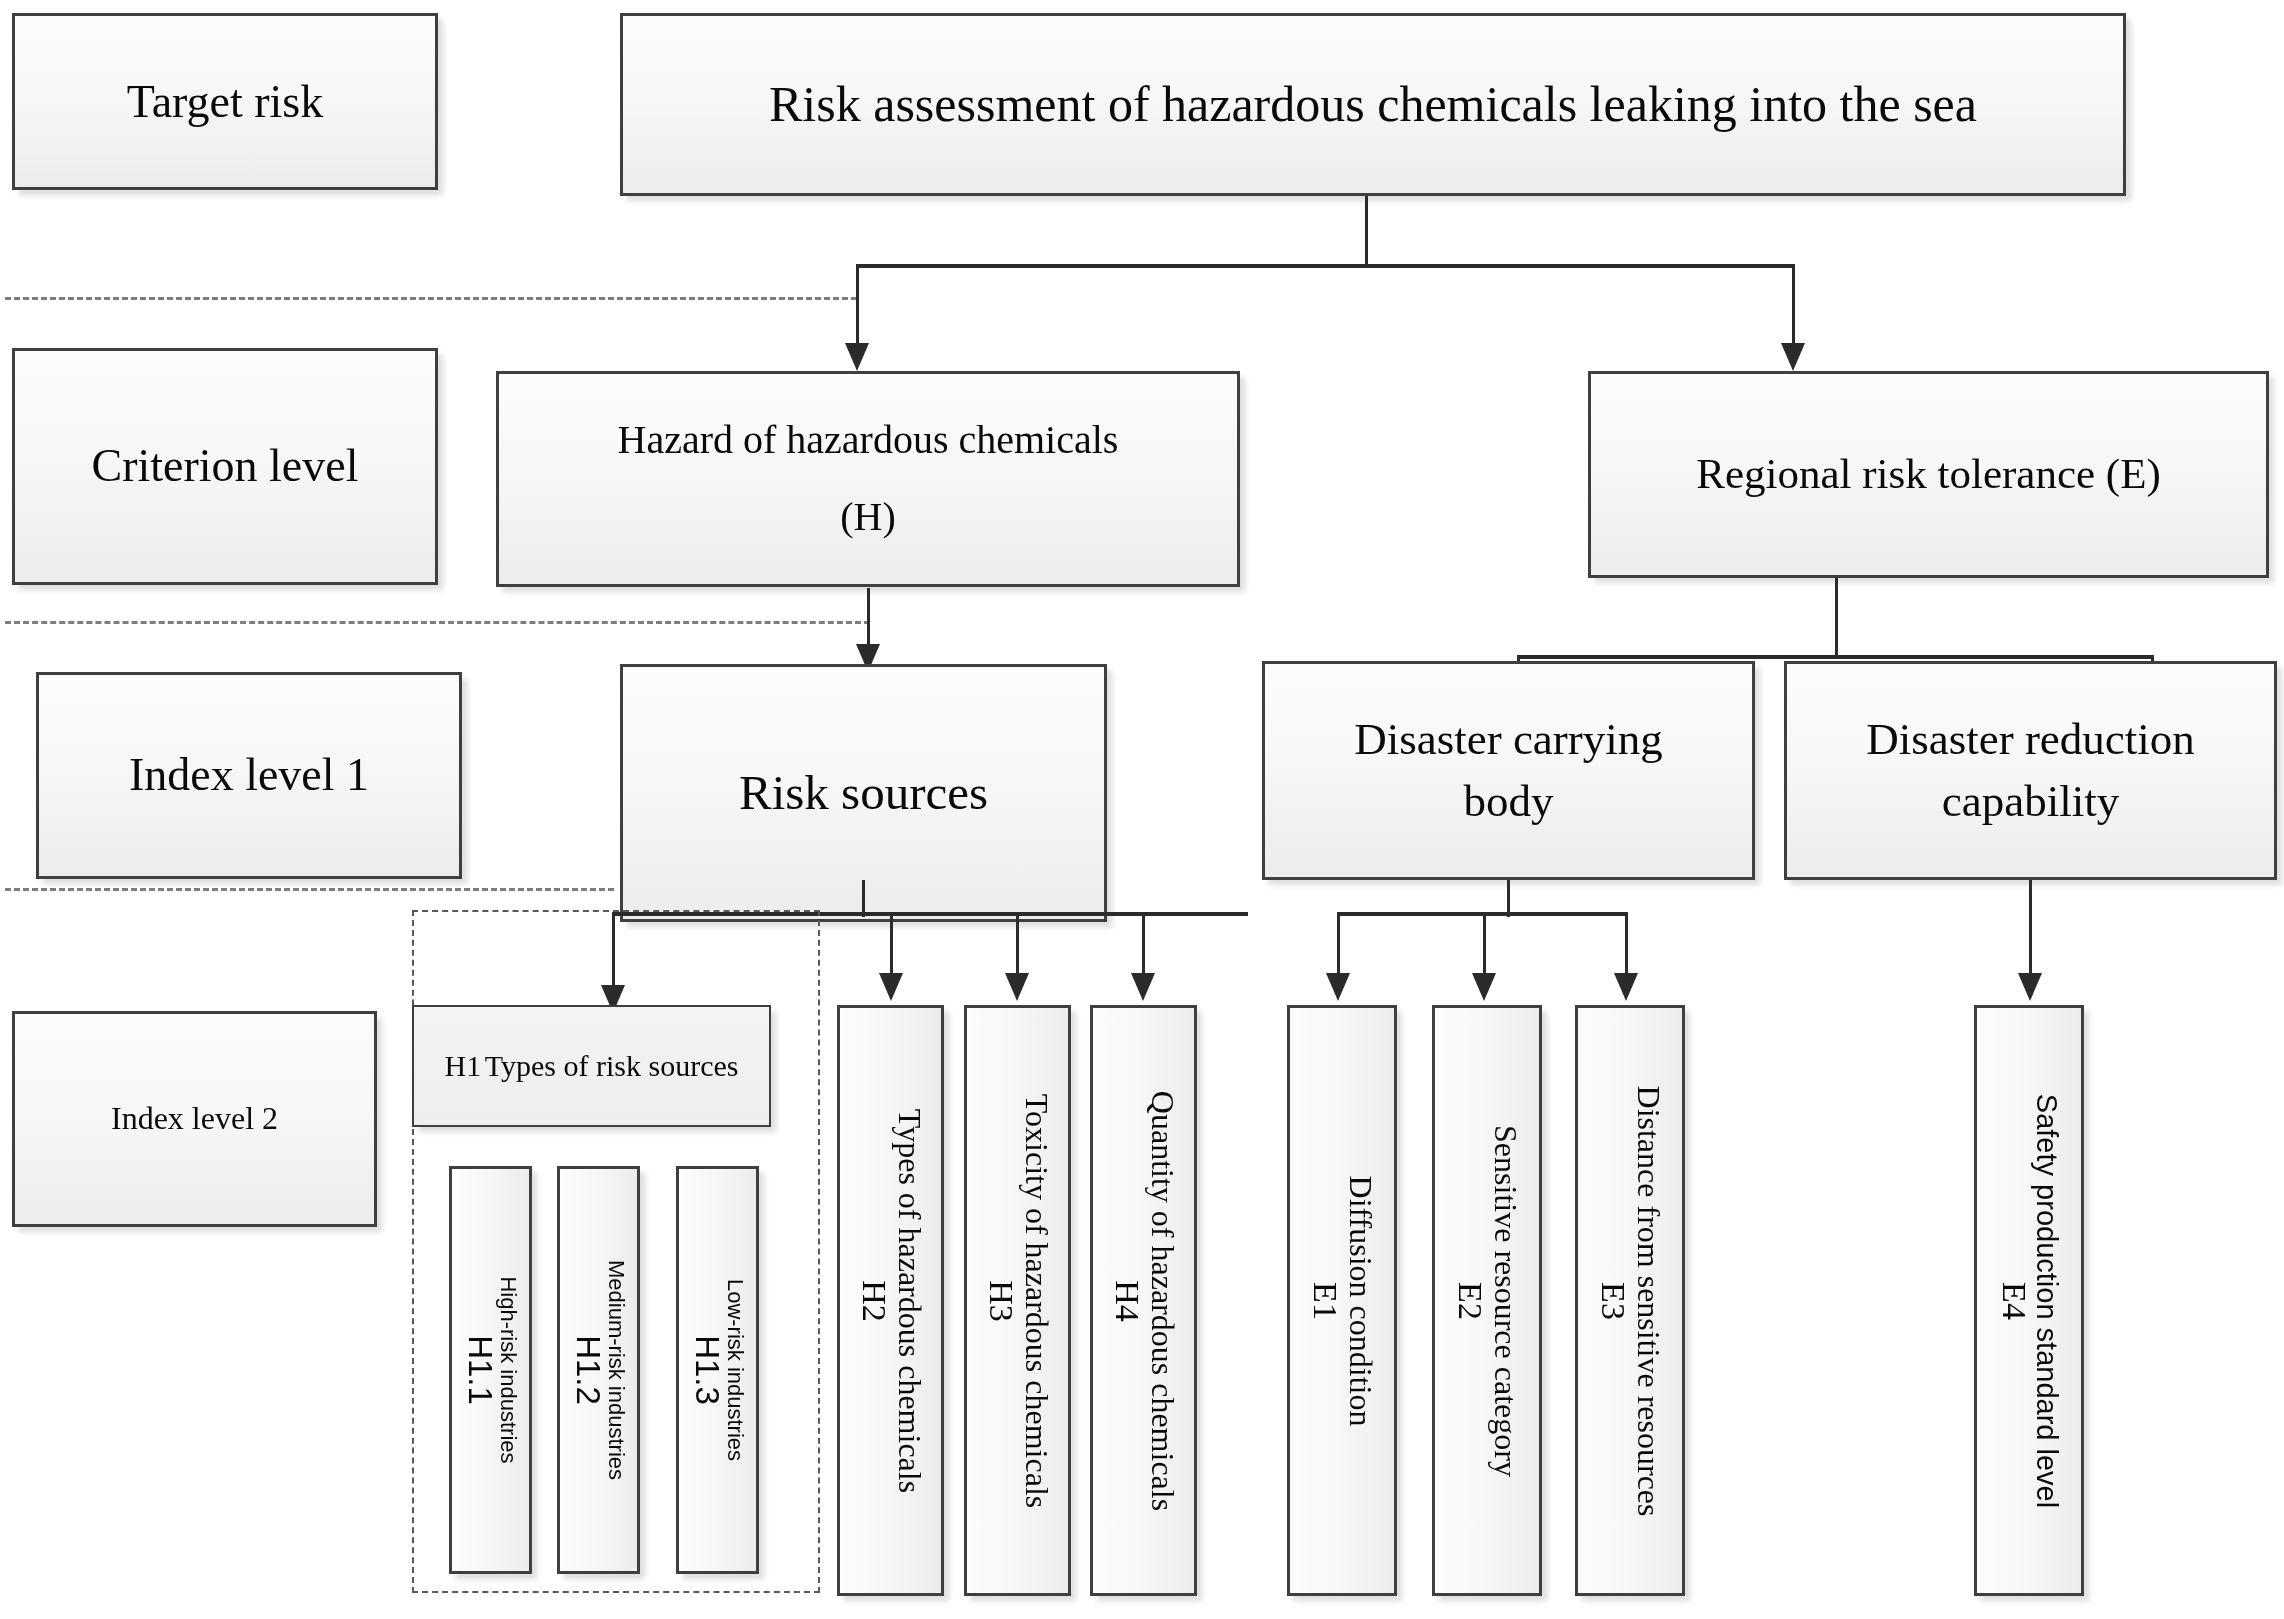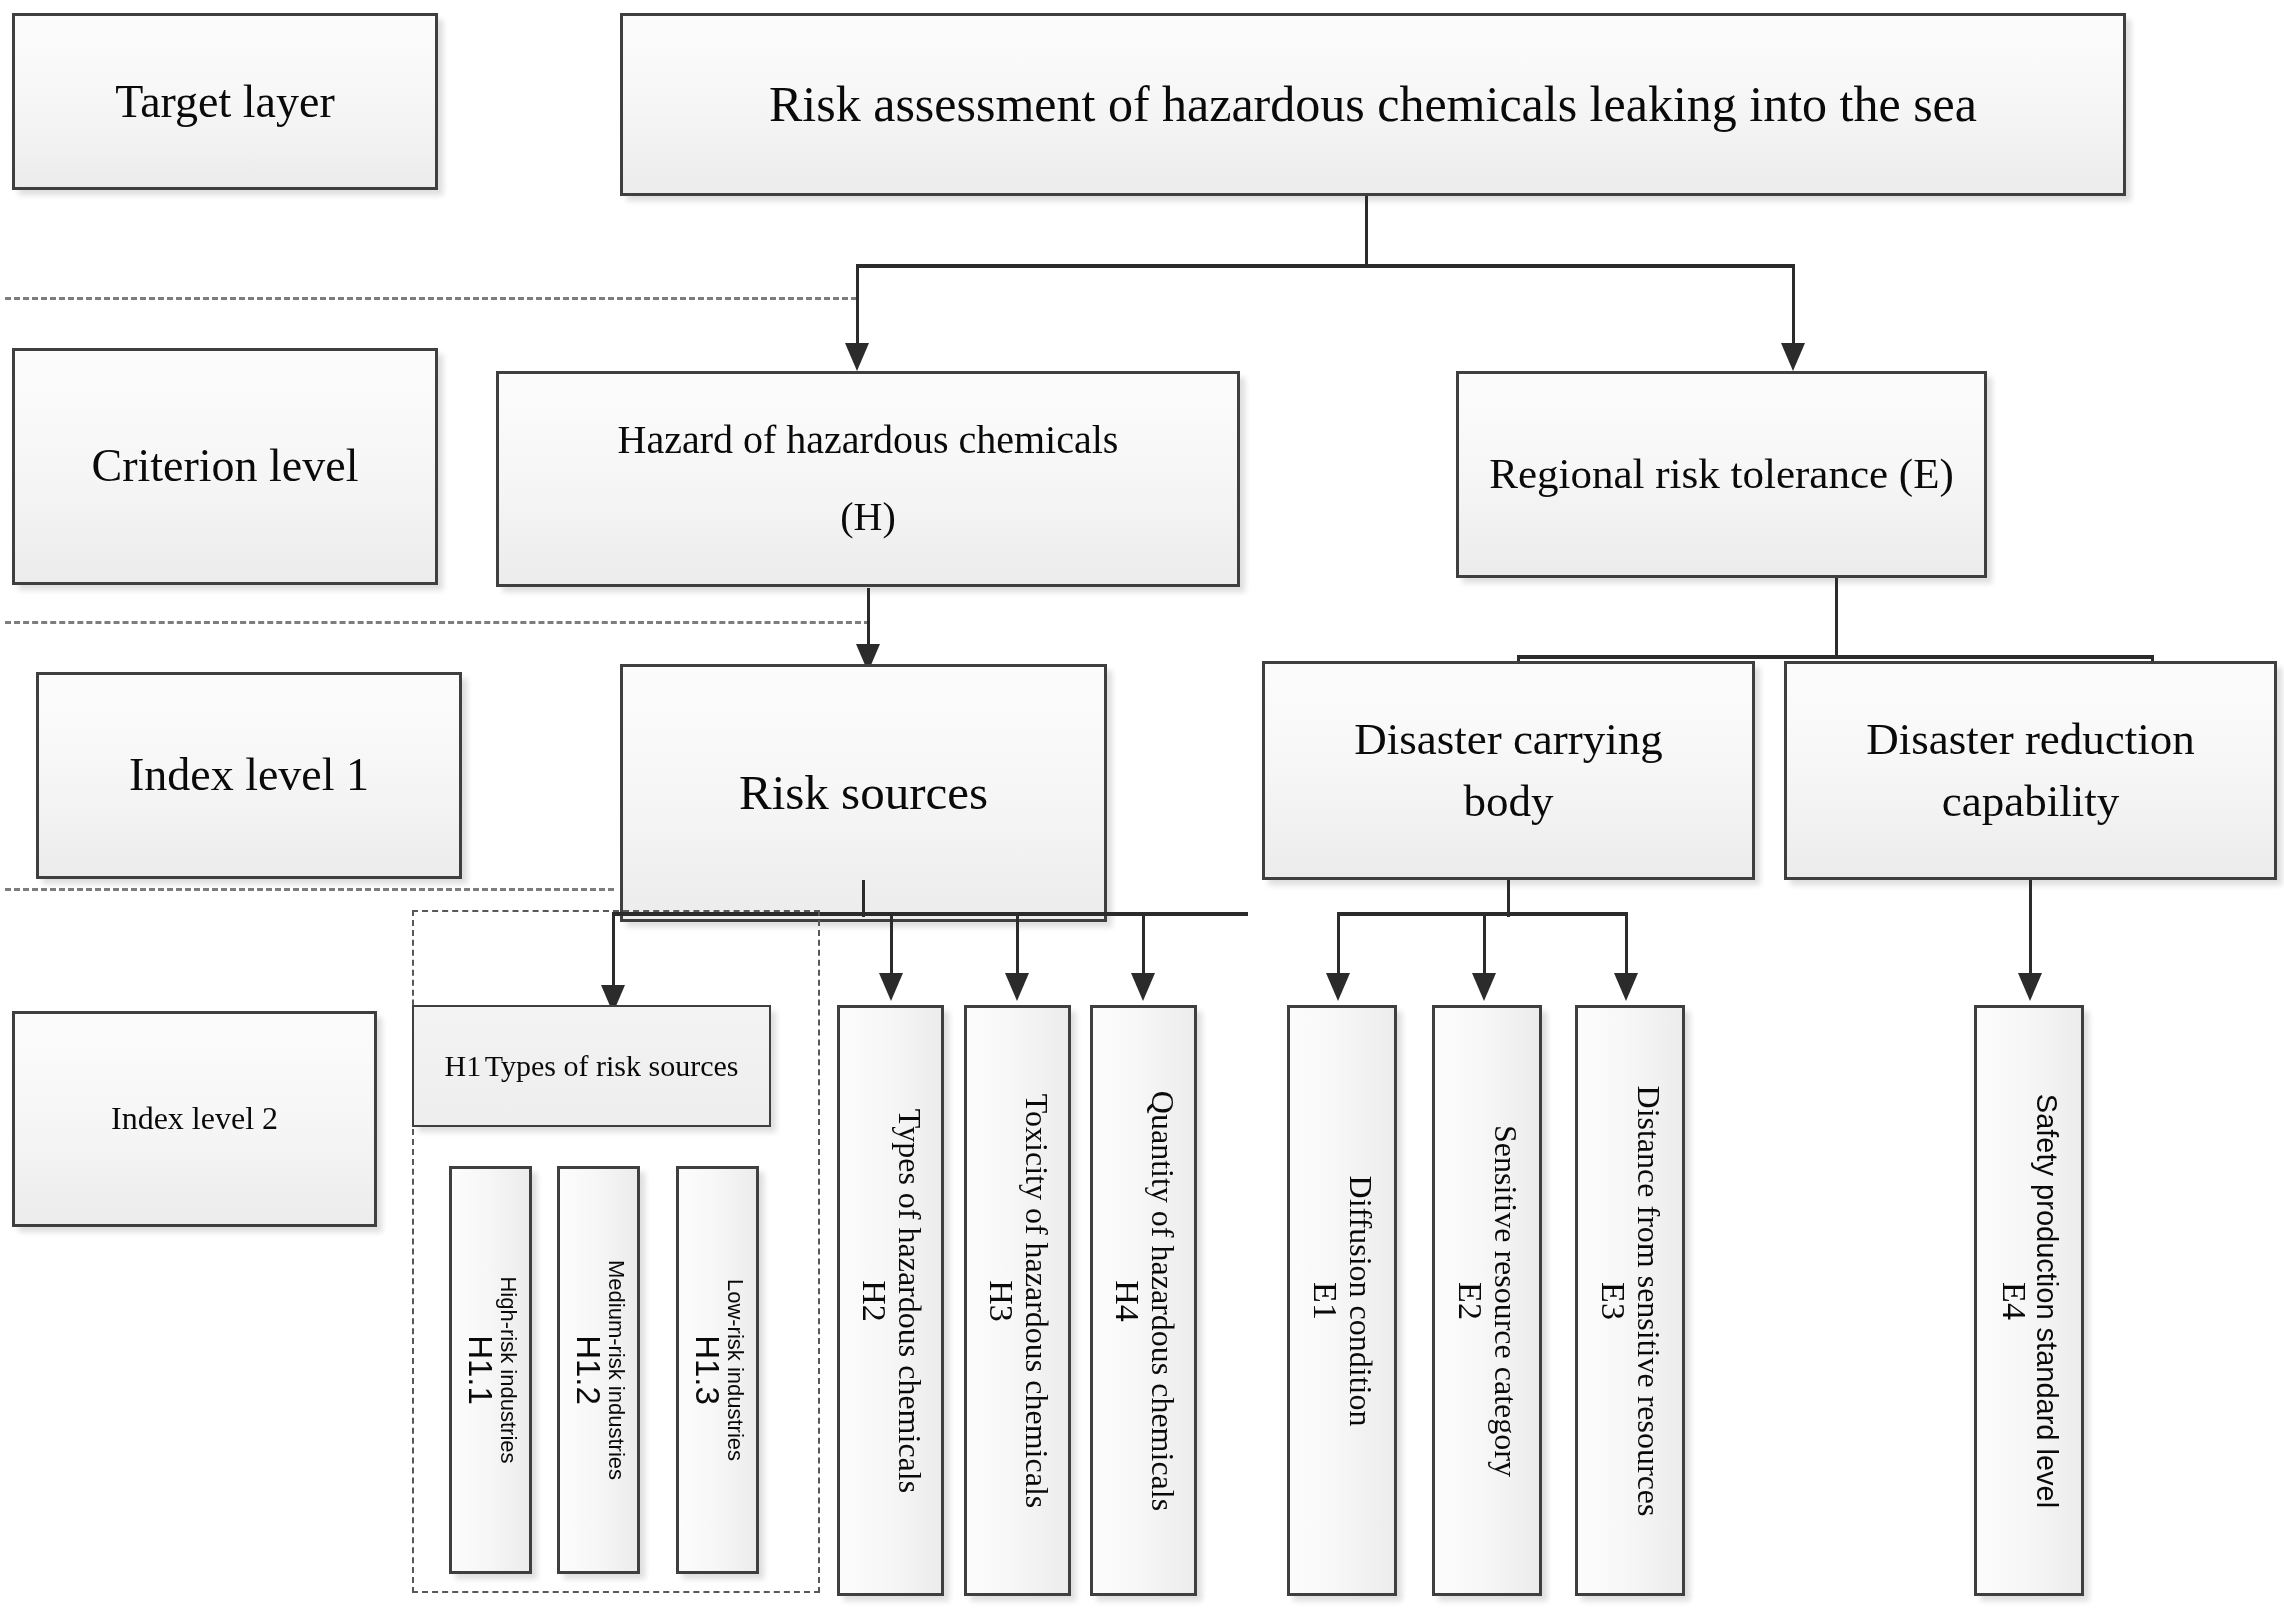--- a/index.html
+++ b/index.html
@@ -87,21 +87,21 @@
 </head>
 <body>
 
 <div id="stage">
 
   <div class="sep" style="left:4.9px; top:297px; width:852px;"></div>
   <div class="sep" style="left:4.9px; top:621px; width:865px;"></div>
   <div class="sep" style="left:4.9px; top:888px; width:609px;"></div>
 
   <div class="box" style="left:12px; top:13.4px; width:426px; height:177px; font-size:46px;">
-    <span>Target layer</span>
+    <span>Target risk</span>
   </div>
 
   <div class="box" style="left:620px; top:13.4px; width:1506px; height:183px; font-size:50px; padding:0 30px;">
     <span>Risk assessment of hazardous chemicals leaking into the sea</span>
   </div>
 
   <div class="vline" style="left:1365px; top:196px; height:71px;"></div>
   <div class="hline" style="left:856px; top:264px; width:939px;"></div>
   <div class="vline" style="left:856px; top:264px; height:82px;"></div>
   <div class="arrow" style="left:845px; top:343px;"></div>
@@ -110,21 +110,21 @@
 
   <div class="box" style="left:12px; top:348px; width:426px; height:237px; font-size:46px;">
     <span>Criterion level</span>
   </div>
 
   <div class="box" style="left:496px; top:371px; width:744px; height:216px; font-size:40px; flex-direction:column; gap:28px;">
     <span>Hazard of hazardous chemicals</span>
     <span>(H)</span>
   </div>
 
-  <div class="box" style="left:1456px; top:371px; width:531px; height:207px; font-size:43px;">
+  <div class="box" style="left:1588px; top:371px; width:681px; height:207px; font-size:43px;">
     <span>Regional risk tolerance (E)</span>
   </div>
 
   <div class="vline" style="left:867px; top:588px; height:61px;"></div>
   <div class="arrow" style="left:856px; top:644px;"></div>
 
   <div class="vline" style="left:1835px; top:578px; height:79px;"></div>
   <div class="hline" style="left:1517px; top:655px; width:637px;"></div>
   <div class="vline" style="left:1517px; top:655px; height:32px;"></div>
   <div class="arrow" style="left:1506px; top:683px;"></div>

